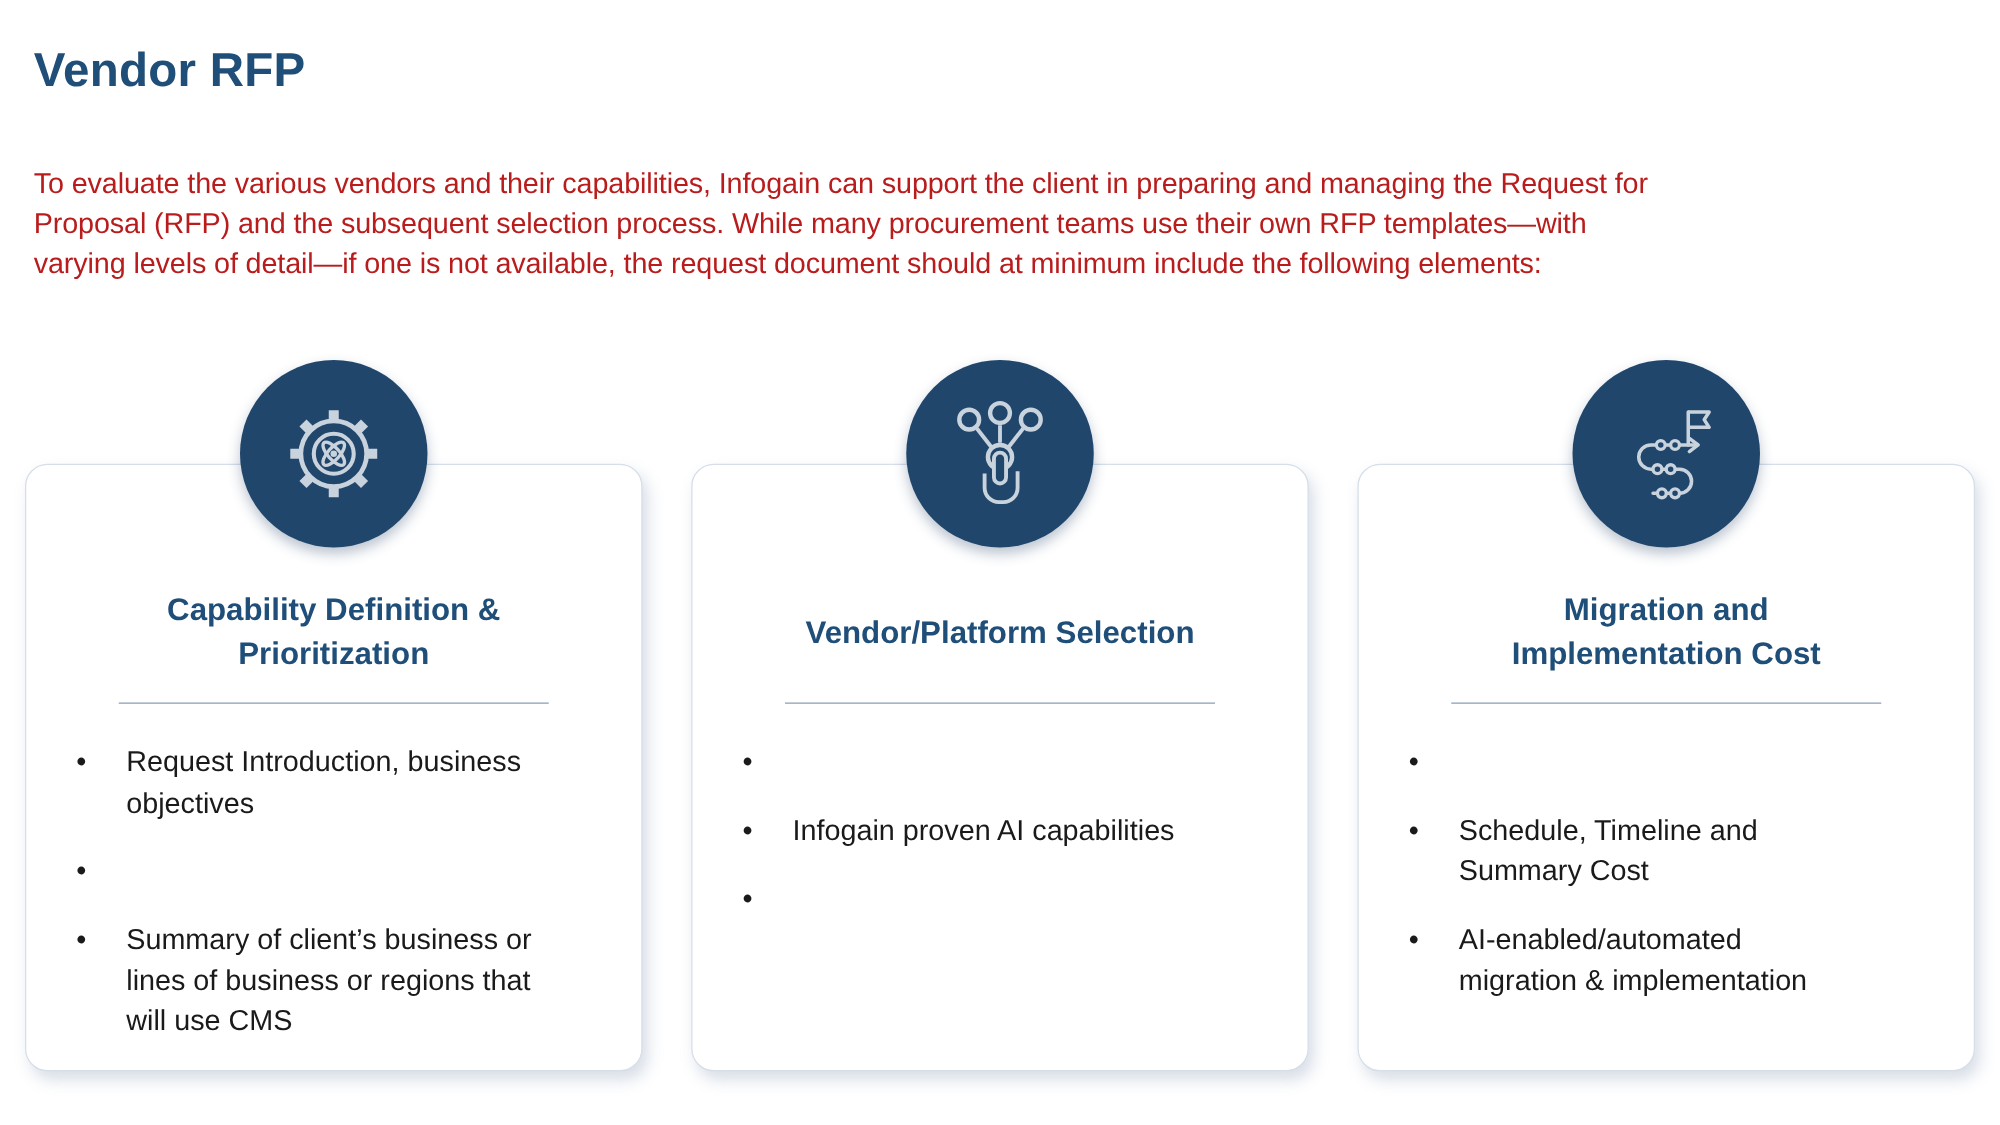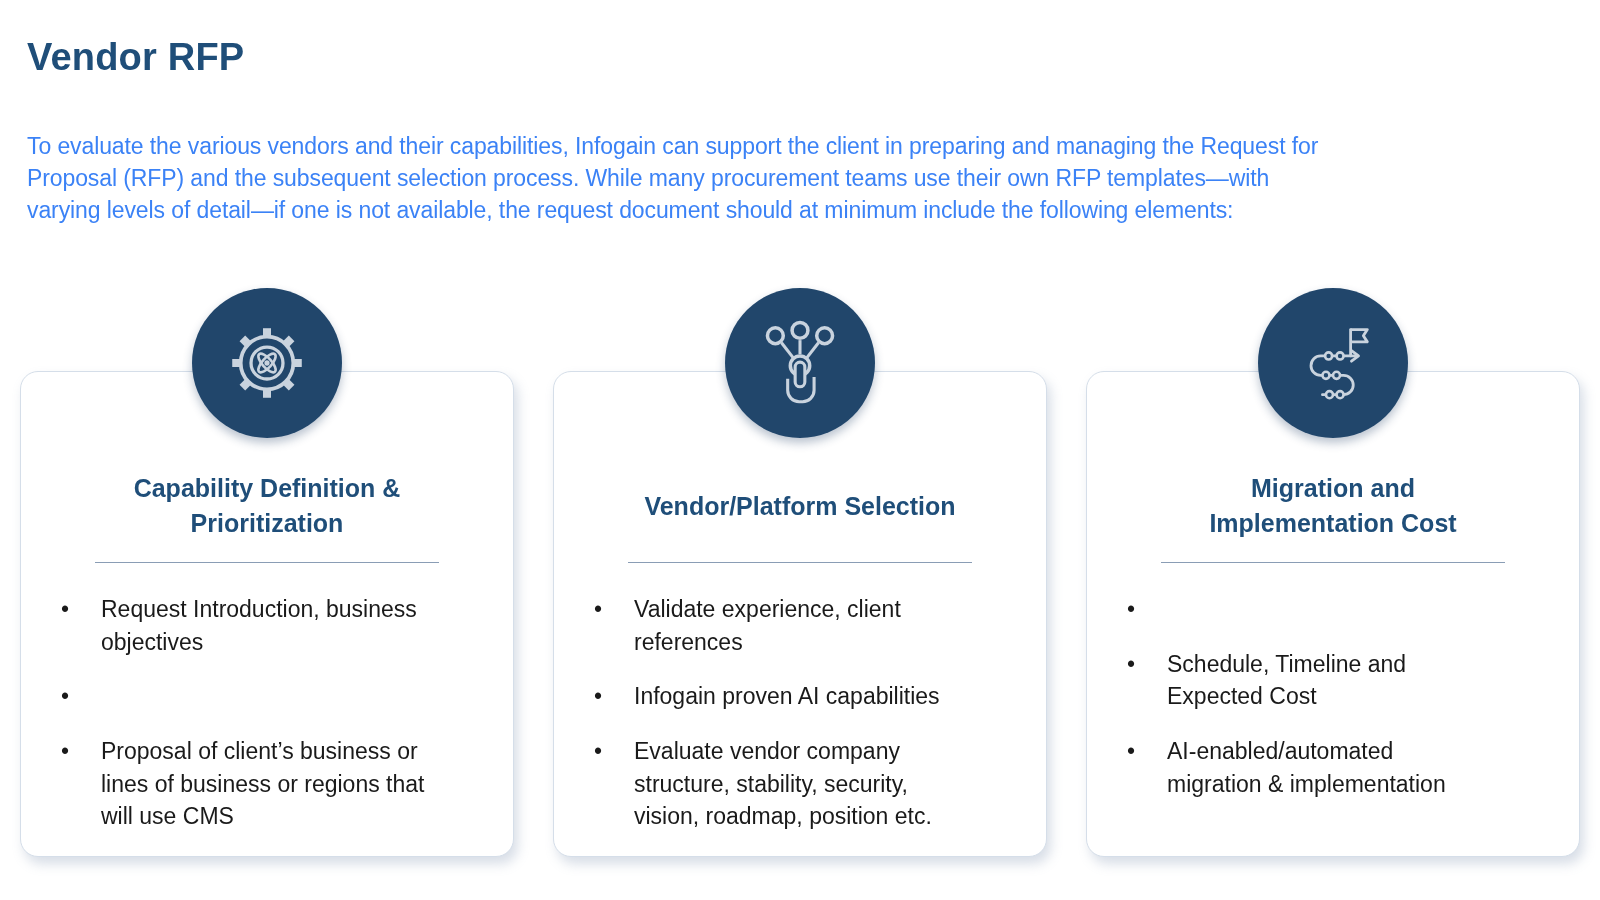--- a/index.html
+++ b/index.html
@@ -8,21 +8,21 @@
     font-family:"Liberation Sans", sans-serif; color:#1a1a1a;
   }
   .slide { position:relative; width:1600px; height:900px; }
 
   .page-title {
     position:absolute; left:27px; top:36px; margin:0;
     font-size:38px; font-weight:bold; color:#1F4E79; letter-spacing:0.2px;
   }
   .intro {
     position:absolute; left:27px; top:130px; margin:0; width:1530px;
-    font-size:23px; line-height:1.4; color:#3b82f6;
+    font-size:23px; line-height:1.4; color:#b91c1c;
     letter-spacing:-0.1px; white-space:pre-line;
   }
 
   .cards {
     position:absolute; left:20px; top:371px; width:1560px;
     display:flex; gap:39px;
   }
   .card {
     position:relative; flex:1; height:486px; box-sizing:border-box;
     background:#ffffff;
@@ -100,21 +100,21 @@
         <li>
             <span class="bullet-marker">•</span>
             <span class="bullet-text">Request Introduction, business
 objectives</span>
           </li>
         <li>
             <span class="bullet-marker">•</span>
           </li>
         <li>
             <span class="bullet-marker">•</span>
-            <span class="bullet-text">Proposal of client’s business or
+            <span class="bullet-text">Summary of client’s business or
 lines of business or regions that
 will use CMS</span>
           </li>
       </ul>
     </section>
 
     <section class="card">
       <div class="icon-circle">
         <svg viewBox="0 0 100 100" width="88" height="88" fill="none" stroke="#C9D3DE">
           <g stroke-width="3.5">
@@ -130,32 +130,27 @@
           <rect x="44.5" y="49" width="11" height="28" rx="5.5" fill="#21466B" stroke-width="3.5"></rect>
         </svg>
       </div>
       <h2 class="card-title">
           <span>Vendor/Platform Selection</span>
         </h2>
       <hr class="divider">
       <ul class="bullets">
         <li>
             <span class="bullet-marker">•</span>
-            <span class="bullet-text">Validate experience, client
-references</span>
           </li>
         <li>
             <span class="bullet-marker">•</span>
             <span class="bullet-text">Infogain proven AI capabilities</span>
           </li>
         <li>
             <span class="bullet-marker">•</span>
-            <span class="bullet-text">Evaluate vendor company
-structure, stability, security,
-vision, roadmap, position etc.</span>
           </li>
       </ul>
     </section>
 
     <section class="card">
       <div class="icon-circle">
         <svg viewBox="0 0 100 100" width="88" height="88" fill="none" stroke="#C9D3DE">
           <path d="M76,42 H36 a11,11 0 0 0 0,22 h26 a11,11 0 0 1 0,22 H38" stroke-width="3.2" stroke-linecap="round"></path>
           <path d="M71,36 l8,6 l-8,6" stroke-width="3.2" stroke-linecap="round" stroke-linejoin="round"></path>
           <line x1="70" y1="42" x2="70" y2="12" stroke-width="3.2" stroke-linecap="round"></line>
@@ -175,21 +170,21 @@
 Implementation Cost</span>
         </h2>
       <hr class="divider">
       <ul class="bullets">
         <li>
             <span class="bullet-marker">•</span>
           </li>
         <li>
             <span class="bullet-marker">•</span>
             <span class="bullet-text">Schedule, Timeline and
-Expected Cost</span>
+Summary Cost</span>
           </li>
         <li>
             <span class="bullet-marker">•</span>
             <span class="bullet-text">AI-enabled/automated
 migration &amp; implementation</span>
           </li>
       </ul>
     </section>
 
   </div>

